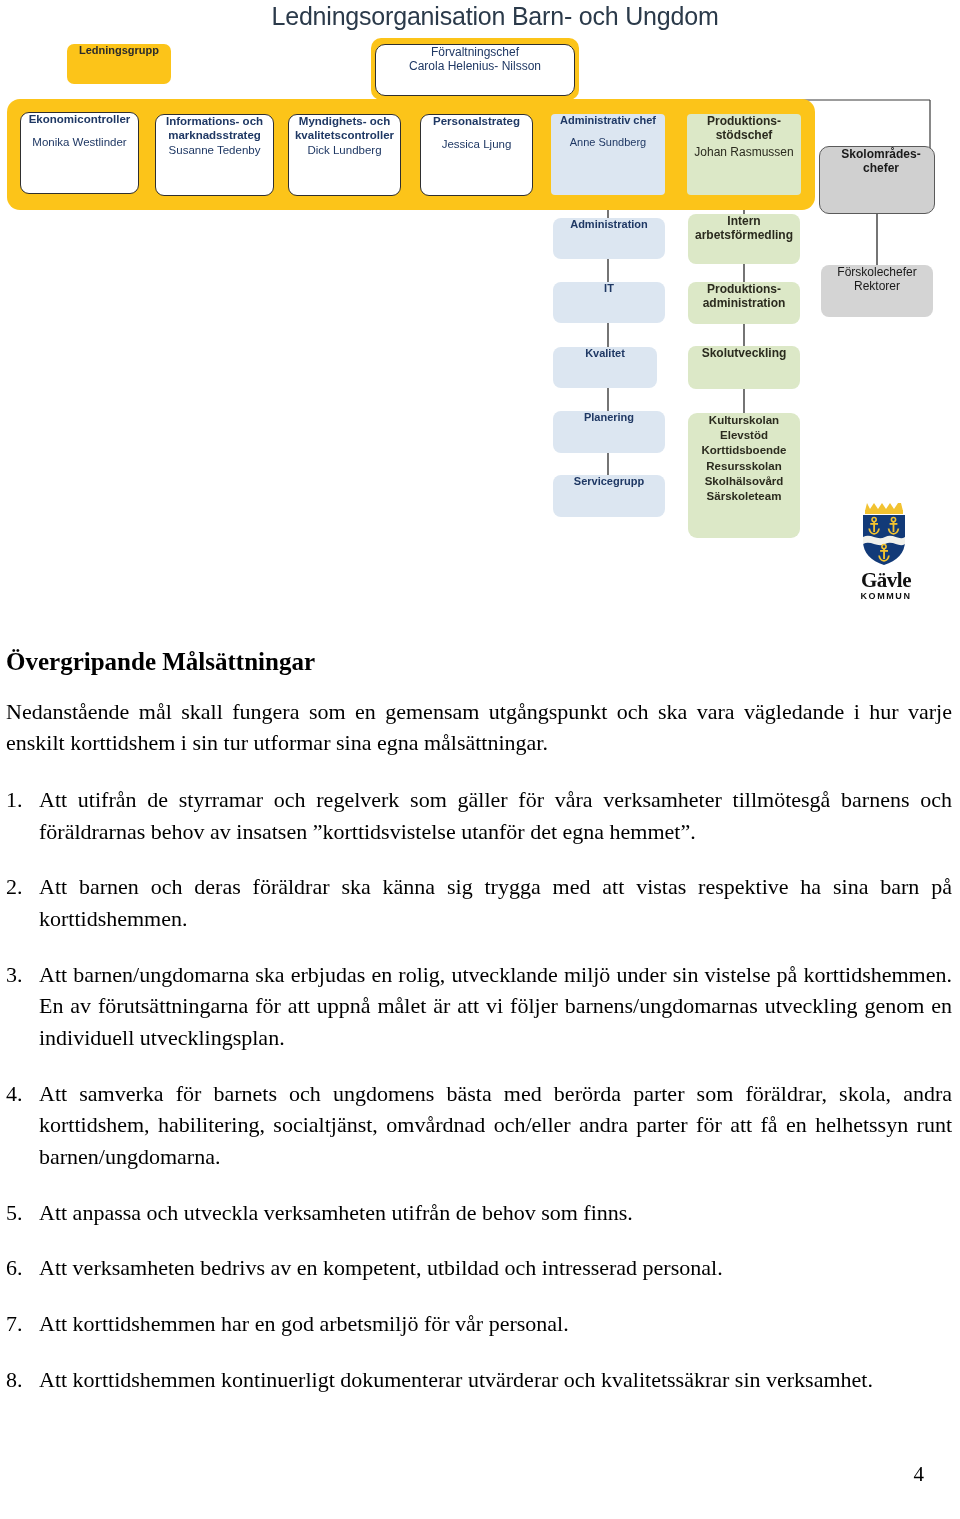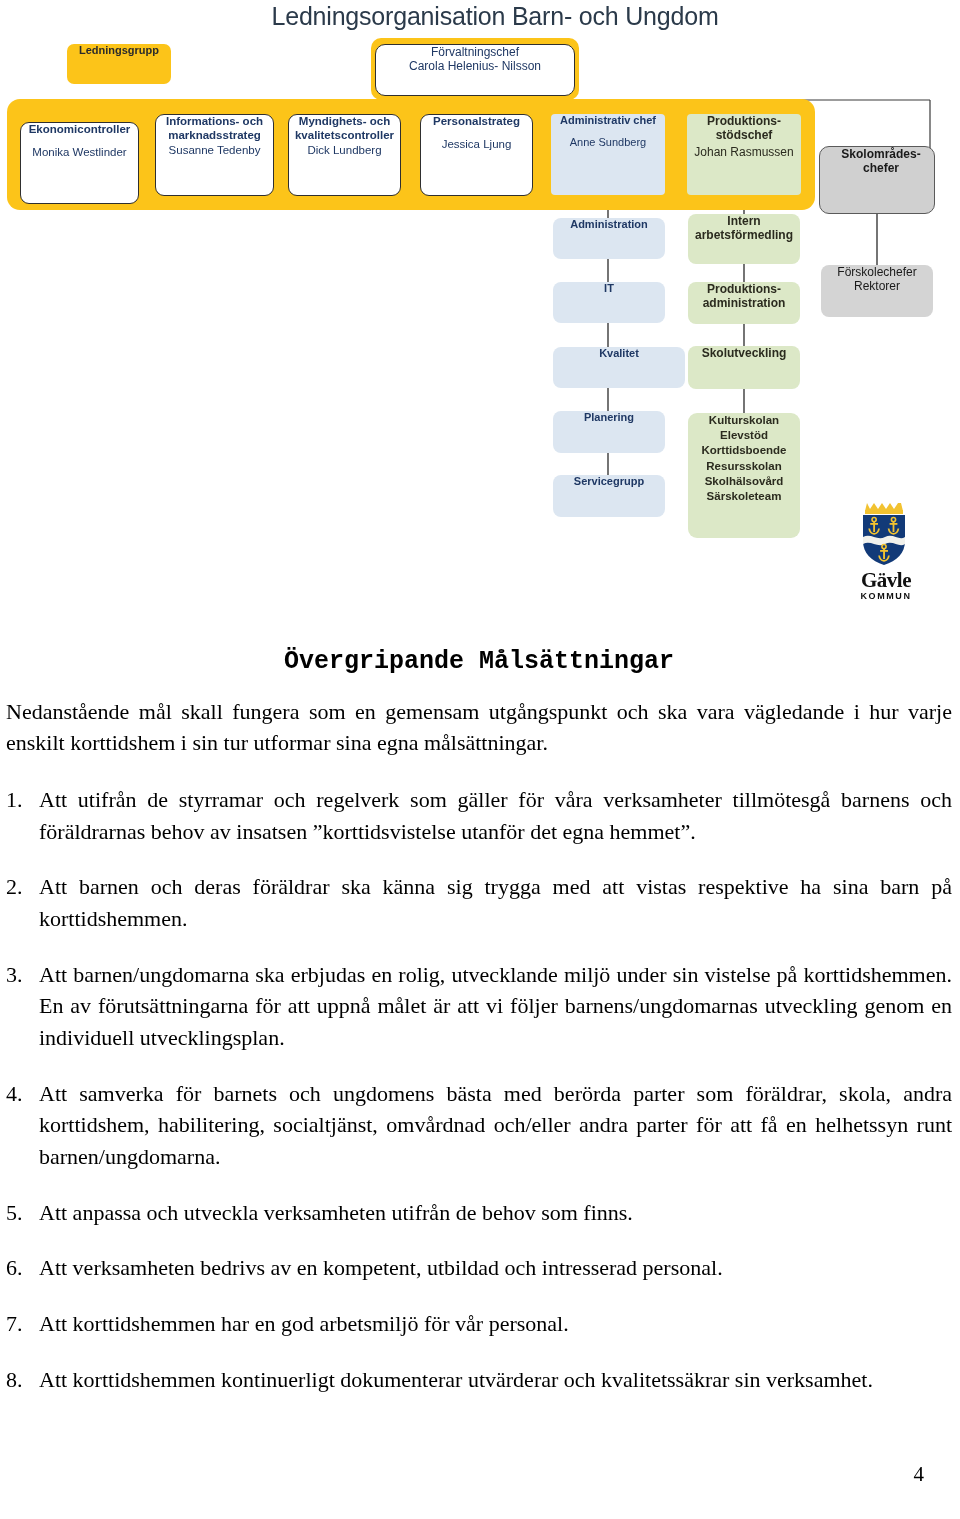--- a/index.html
+++ b/index.html
@@ -185,26 +185,25 @@
   #doc-body {
     position: absolute;
     left: 0;
     top: 648px;
     width: 960px;
   }
   .page-inner {
     margin: 0 8px 0 6px;
   }
   h1.section-heading {
-    font-family: Liberation Mono, monospace;
+    font-family: Liberation Serif, serif;
     font-size: 25px;
     font-weight: 700;
     margin: 0 0 20px 0;
     line-height: 1.1;
-    text-align: center;
   }
   p.intro {
     font-size: 22px;
     line-height: 1.42;
     margin: 0 0 26px 0;
     text-align: justify;
     text-justify: inter-word;
   }
   ol.goals {
     list-style: none;
@@ -280,21 +279,21 @@
 
   <div class="node node-lead" style="left:67px; top:44px; width:104px; height:40px;">
     <span class="ln">Ledningsgrupp</span>
   </div>
 
   <div class="node node-chief" style="left:375px; top:44px; width:200px; height:52px;">
     <span class="ln ttl">Förvaltningschef</span>
     <span class="ln">Carola Helenius- Nilsson</span>
   </div>
 
-  <div class="node node-white" style="left:20px; top:122px; width:119px; height:82px;">
+  <div class="node node-white" style="left:20px; top:112px; width:119px; height:82px;">
     <span class="ln">Ekonomicontroller</span>
     <span class="ln sub">Monika Westlinder</span>
   </div>
 
   <div class="node node-white" style="left:155px; top:114px; width:119px; height:82px;">
     <span class="ln">Informations- och</span>
     <span class="ln">marknadsstrateg</span>
     <span class="ln sub" style="margin-top:2px;">Susanne Tedenby</span>
   </div>
 
@@ -329,21 +328,21 @@
     <span class="ln">Förskolechefer</span>
     <span class="ln">Rektorer</span>
   </div>
 
   <div class="node node-blue" style="left:553px; top:218px; width:112px; height:41px;">
     <span class="ln">Administration</span>
   </div>
   <div class="node node-blue" style="left:553px; top:282px; width:112px; height:41px;">
     <span class="ln">IT</span>
   </div>
-  <div class="node node-blue" style="left:553px; top:347px; width:132px; height:41px;">
+  <div class="node node-blue" style="left:553px; top:347px; width:104px; height:41px;">
     <span class="ln">Kvalitet</span>
   </div>
   <div class="node node-blue" style="left:553px; top:411px; width:112px; height:42px;">
     <span class="ln">Planering</span>
   </div>
   <div class="node node-blue" style="left:553px; top:475px; width:112px; height:42px;">
     <span class="ln">Servicegrupp</span>
   </div>
 
   <div class="node node-green" style="left:688px; top:214px; width:112px; height:50px;">

